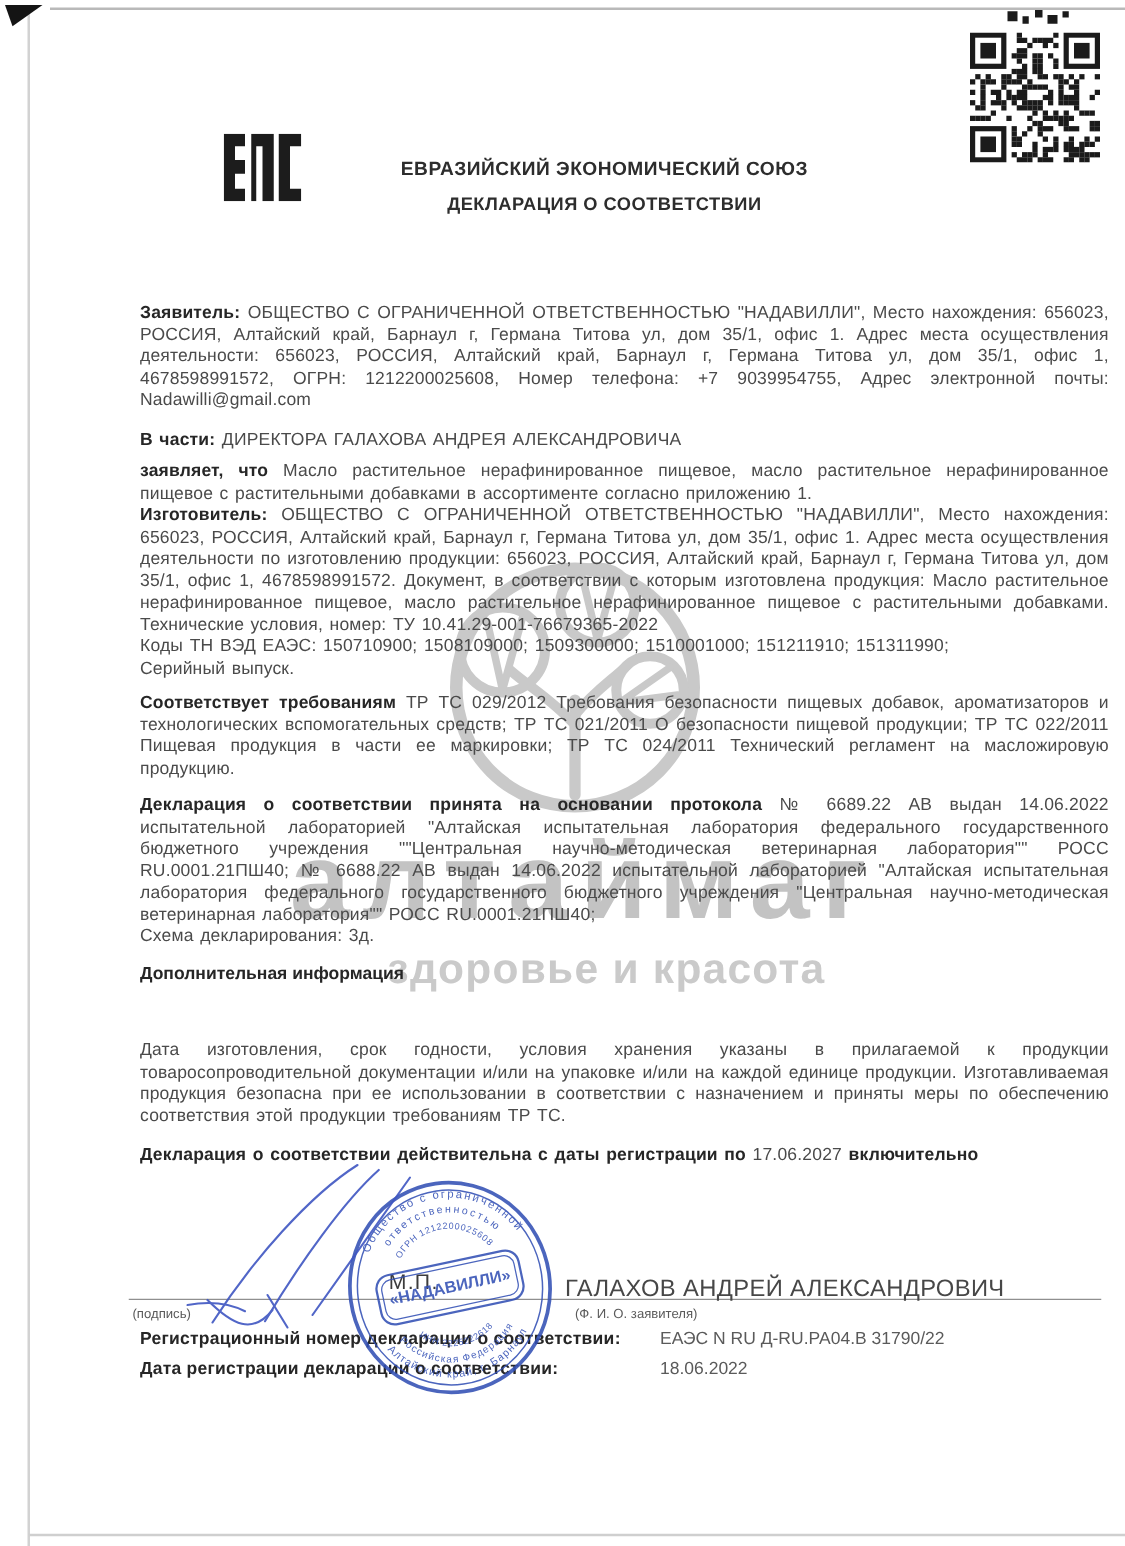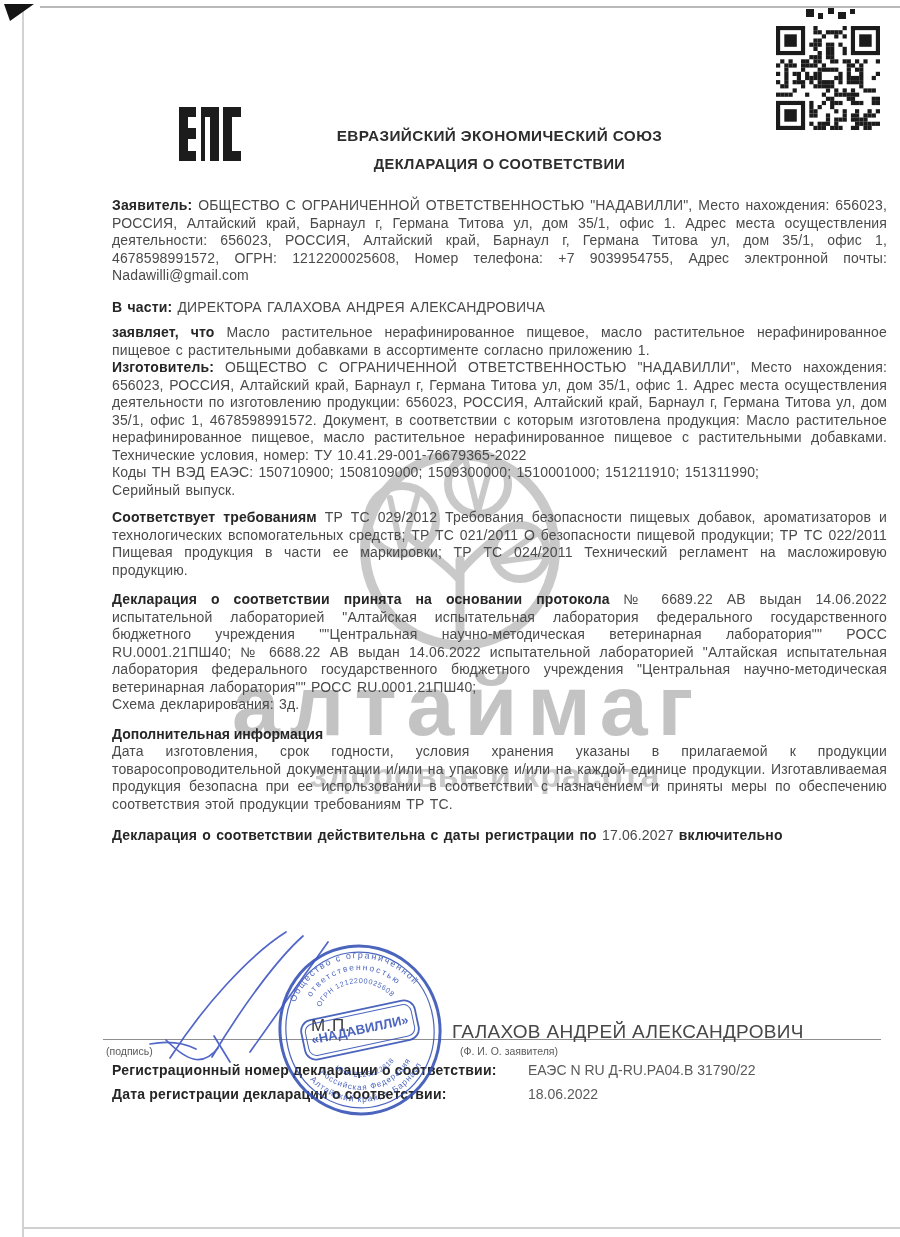--- a/index.html
+++ b/index.html
@@ -13,30 +13,30 @@
   .edge-left{position:absolute;left:22px;top:10px;width:2px;height:1227px;background:#d2d2d2;}
   .edge-bottom{position:absolute;left:23px;top:1227px;width:877px;height:2px;background:#cfcfcf;}
   .corner-wedge{position:absolute;left:0;top:0;}
   
   .wm{position:absolute;z-index:0;pointer-events:none;}
   .wm-word1{left:232px;top:662px;font-size:86px;font-weight:bold;color:#c3c3c3;letter-spacing:10px;line-height:1;}
   .wm-word2{left:310px;top:758px;font-size:34px;font-weight:bold;color:#cacaca;letter-spacing:1px;line-height:1;}
   .wm-logo{left:352px;top:440px;}
   
   .eac{position:absolute;left:179px;top:107px;z-index:1;}
-  .titles{position:absolute;left:112px;top:127px;width:775px;text-align:center;z-index:1;}
+  .titles{position:absolute;left:96px;top:127px;width:775px;text-align:center;z-index:1;}
   .title1{font-size:15.3px;font-weight:bold;color:#2d2d2d;letter-spacing:0.4px;}
   .title2{font-size:14.6px;font-weight:bold;color:#2d2d2d;letter-spacing:0.4px;margin-top:11px;}
   .qr{position:absolute;left:776px;top:26px;width:104px;height:104px;z-index:1;}
   .qr-stray{position:absolute;left:798px;top:7px;z-index:1;}
   
   .content{position:absolute;left:112px;top:197px;width:775px;z-index:1;}
   .para{margin:0;font-size:14px;line-height:17.5px;text-align:justify;letter-spacing:0.15px;word-spacing:1.2px;color:#4a4a4a;}
   .para b{color:#262626;}
-  .mb14{margin-bottom:14px;} .mb8{margin-bottom:8px;} .mb10{margin-bottom:10px;} .mb12{margin-bottom:12px;}
+  .mb14{margin-bottom:14px;margin-top:44px;} .mb8{margin-bottom:8px;} .mb10{margin-bottom:10px;} .mb12{margin-bottom:12px;}
   .codes-line2{display:flex;justify-content:space-between;font-size:14px;line-height:17.5px;color:#4a4a4a;}
   .heading{font-weight:bold;color:#262626;font-size:14px;line-height:17.5px;margin:0;}
   
   .bottom{position:absolute;left:0;top:920px;width:900px;height:317px;z-index:1;}
   .sig-line{position:absolute;left:103px;top:119px;width:778px;height:1px;background:#8f8f8f;}
   .sig-caption{position:absolute;left:106px;top:125px;font-size:10.5px;color:#5a5a5a;}
   .fio-caption{position:absolute;left:460px;top:125px;font-size:10.5px;color:#5a5a5a;}
   .mp{position:absolute;left:311px;top:96px;font-size:17px;color:#3c3c3c;letter-spacing:1px;}
   .fio-name{position:absolute;left:452px;top:101px;font-size:19px;color:#474747;letter-spacing:0.3px;}
   .reg-row{position:absolute;left:112px;width:775px;font-size:14px;}

